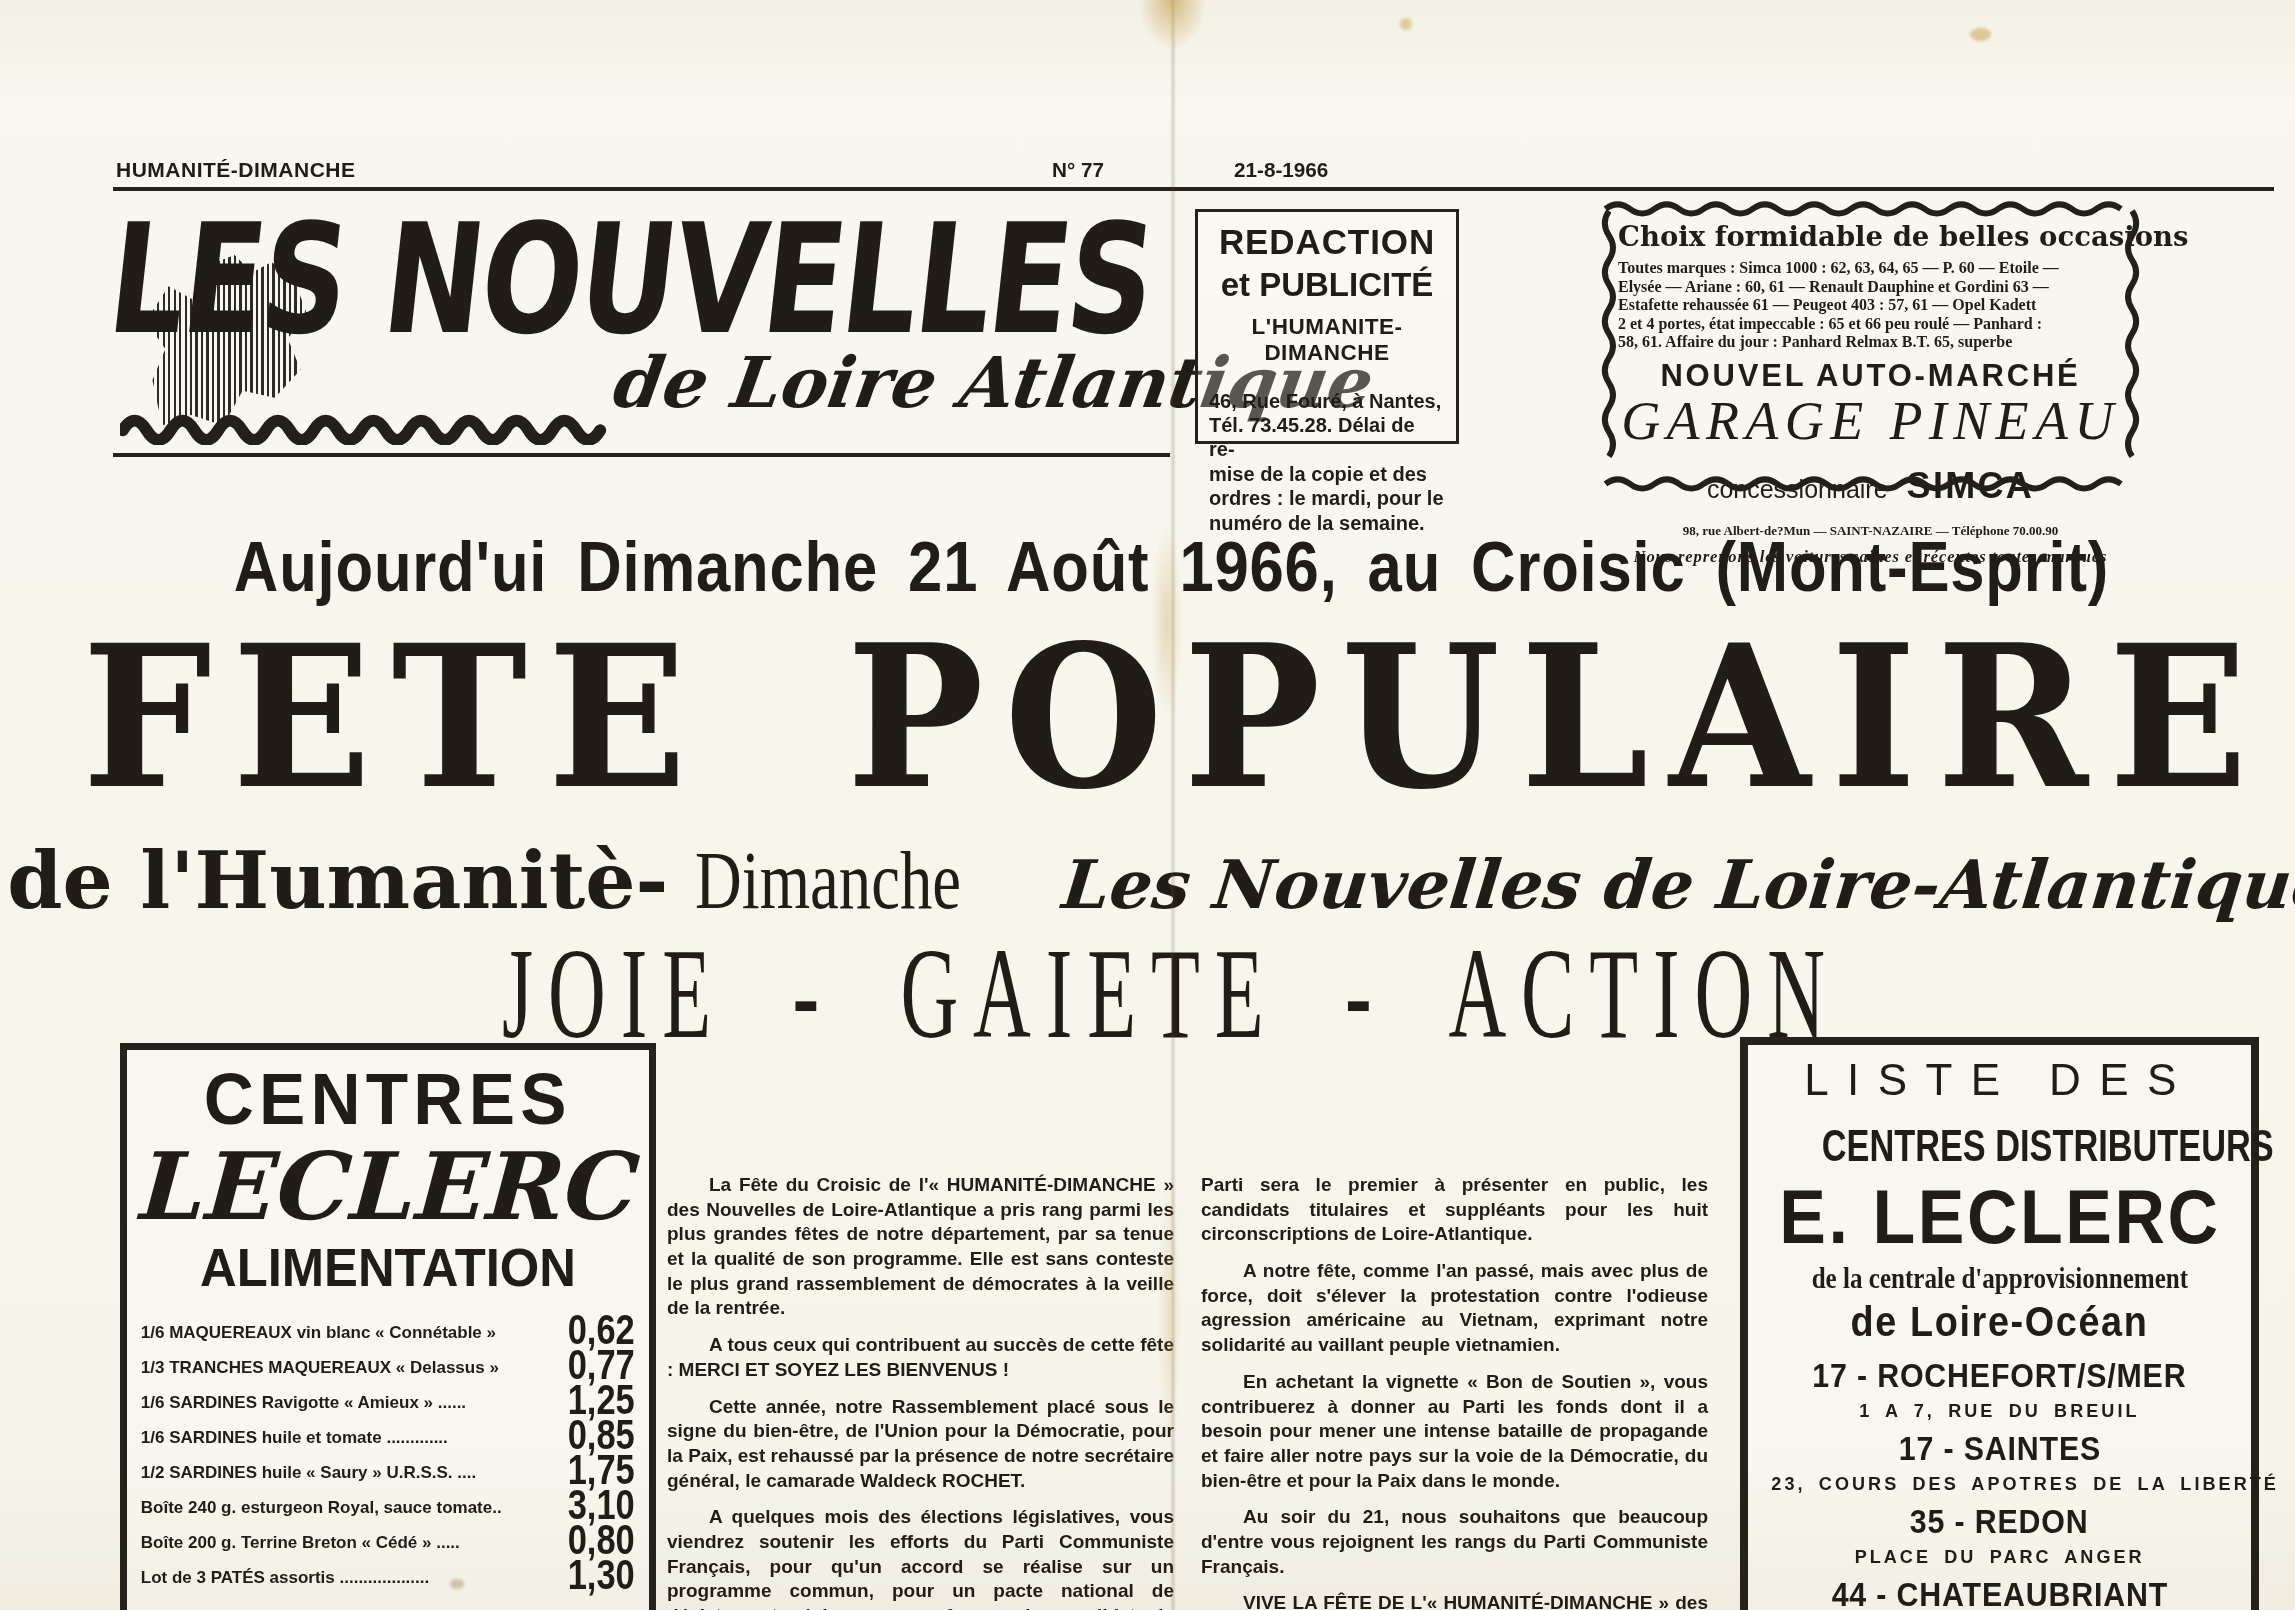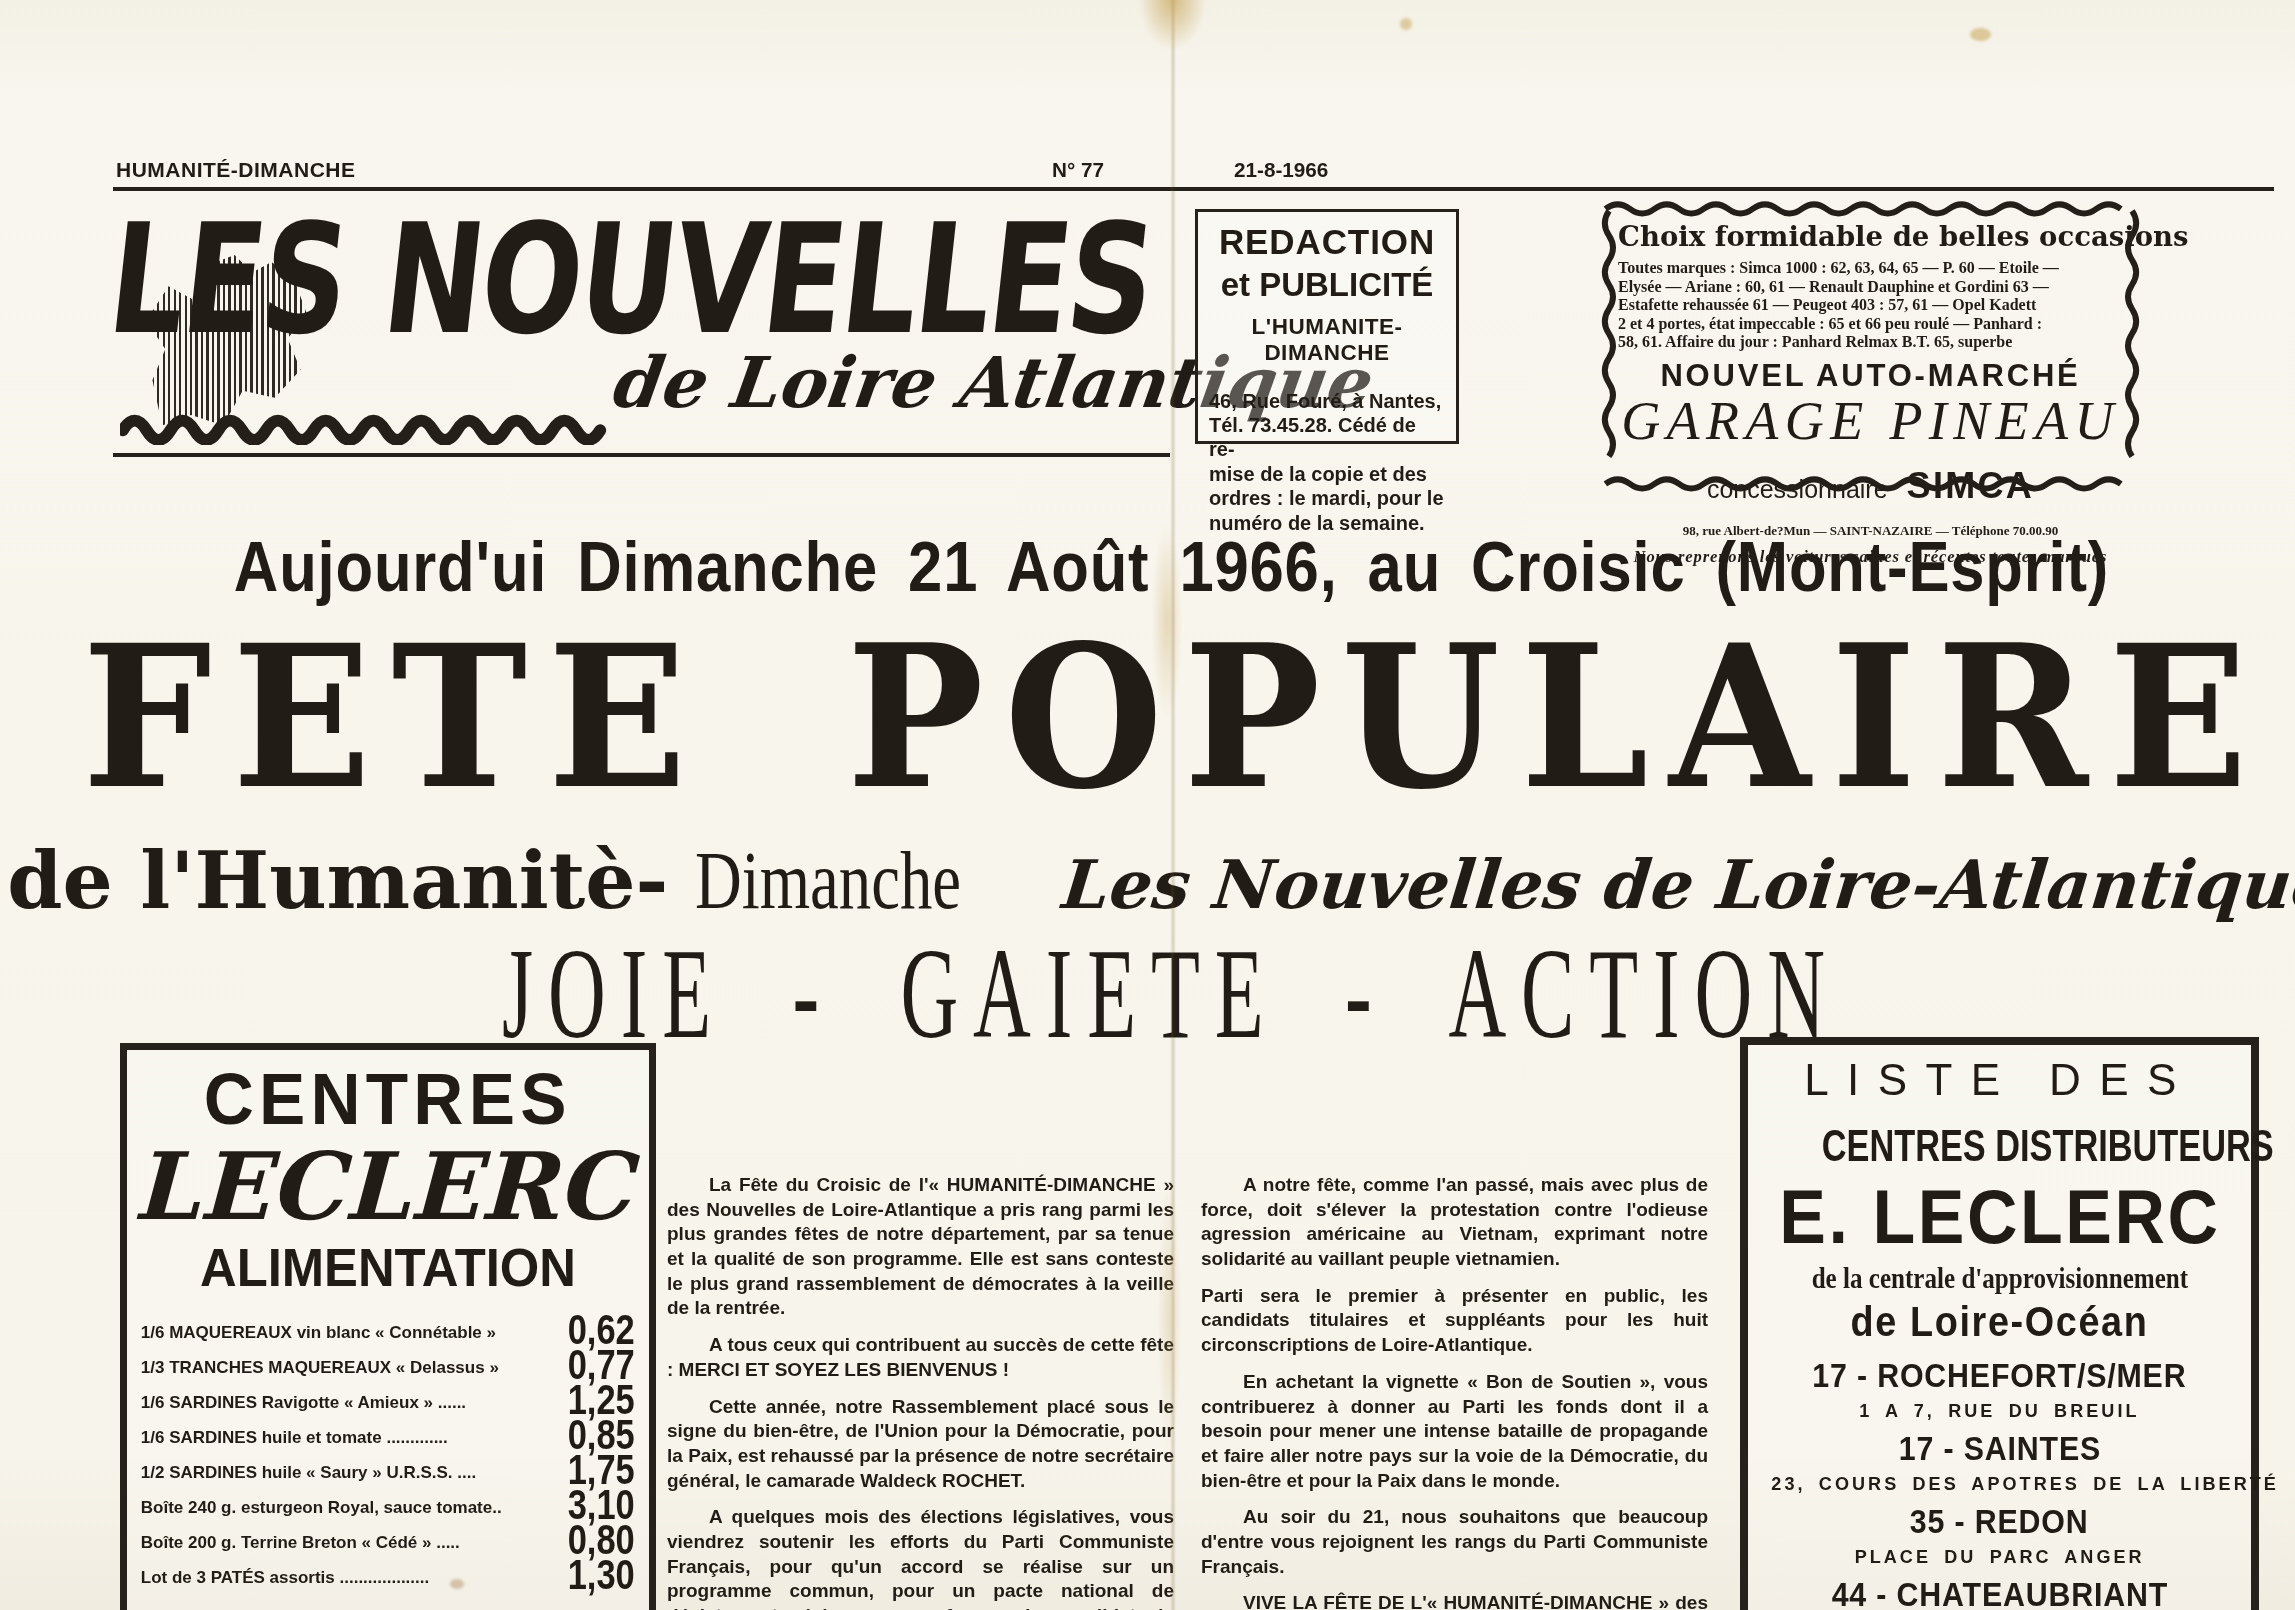--- a/index.html
+++ b/index.html
@@ -165,21 +165,21 @@
   </div>
   <div class="abs mast-sub">de Loire Atlantique</div>
   <div class="rule rule2"></div>
 
   <div class="abs red-box">
     <div class="red-t1">REDACTION</div>
     <div class="red-t2">et PUBLICITÉ</div>
     <div class="red-t3">L'HUMANITE-DIMANCHE</div>
     <div class="red-body">
       <div>46, Rue Fouré, à Nantes,</div>
-      <div>Tél. 73.45.28. Cédé de re-</div>
+      <div>Tél. 73.45.28. Délai de re-</div>
       <div>mise de la copie et des</div>
       <div>ordres : le mardi, pour le</div>
       <div>numéro de la semaine.</div>
     </div>
   </div>
 
   <div class="abs gar-box">
     <svg class="gar-wave" style="left:3.7px; top:1.8px;" width="537" height="20" viewBox="0 0 1170 44">
         <path d="M4 24 q27 -20 54 0 t54 0 t54 0 t54 0 t54 0 t54 0 t54 0 t54 0 t54 0 t54 0 t54 0 t54 0 t54 0 t54 0 t54 0 t54 0 t54 0 t54 0 t54 0 t54 0 t54 0" fill="none" stroke="#241f18" stroke-width="13"></path>
       </svg>
@@ -260,22 +260,22 @@
   </div>
 
   <div class="abs article">
     <div class="art-col">
       <p class="para">La Fête du Croisic de l'« HUMANITÉ-DIMANCHE » des Nouvelles de Loire-Atlantique a pris rang parmi les plus grandes fêtes de notre département, par sa tenue et la qualité de son programme. Elle est sans conteste le plus grand rassemblement de démocrates à la veille de la rentrée.</p>
       <p class="para">A tous ceux qui contribuent au succès de cette fête : MERCI ET SOYEZ LES BIENVENUS !</p>
       <p class="para">Cette année, notre Rassemblement placé sous le signe du bien-être, de l'Union pour la Démocratie, pour la Paix, est rehaussé par la présence de notre secrétaire général, le camarade Waldeck ROCHET.</p>
       <p class="para">A quelques mois des élections législatives, vous viendrez soutenir les efforts du Parti Communiste Français, pour qu'un accord se réalise sur un programme commun, pour un pacte national de désistement réciproque en faveur du candidat de gauche le mieux placé, répondant ainsi à l'aspiration d'Union des masses populaires.</p>
     </div>
     <div class="art-col">
+      <p class="para noindent">Parti sera le premier à présenter en public, les candidats titulaires et suppléants pour les huit circonscriptions de Loire-Atlantique.</p>
       <p class="para">A notre fête, comme l'an passé, mais avec plus de force, doit s'élever la protestation contre l'odieuse agression américaine au Vietnam, exprimant notre solidarité au vaillant peuple vietnamien.</p>
-      <p class="para noindent">Parti sera le premier à présenter en public, les candidats titulaires et suppléants pour les huit circonscriptions de Loire-Atlantique.</p>
       <p class="para">En achetant la vignette « Bon de Soutien », vous contribuerez à donner au Parti les fonds dont il a besoin pour mener une intense bataille de propagande et faire aller notre pays sur la voie de la Démocratie, du bien-être et pour la Paix dans le monde.</p>
       <p class="para">Au soir du 21, nous souhaitons que beaucoup d'entre vous rejoignent les rangs du Parti Communiste Français.</p>
       <p class="para">VIVE LA FÊTE DE L'« HUMANITÉ-DIMANCHE » des « NOUVELLES DE LOIRE-ATLANTIQUE ».</p>
     </div>
   </div>
 
   <div class="abs right-box">
     <div class="rb-t1">LISTE DES</div>
     <div class="rb-t2"><span class="cx">CENTRES DISTRIBUTEURS</span></div>
     <div class="rb-t3"><span class="cx">E. LECLERC</span></div>

